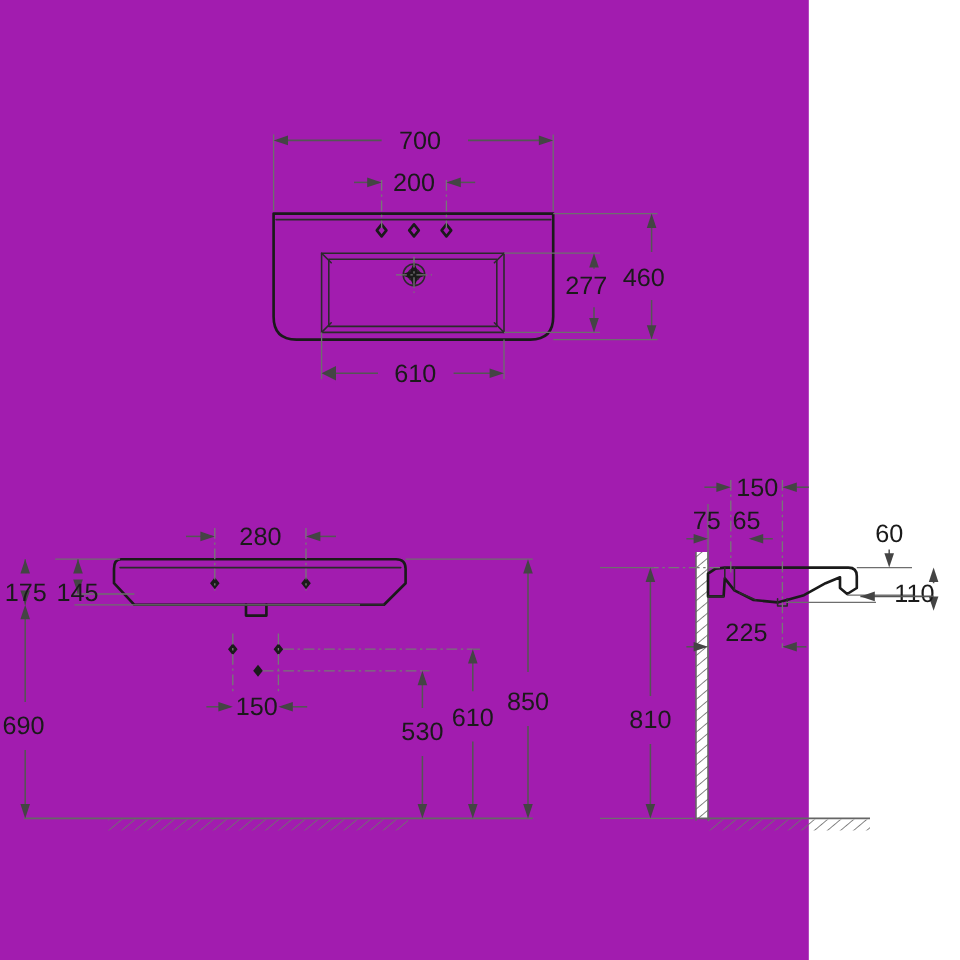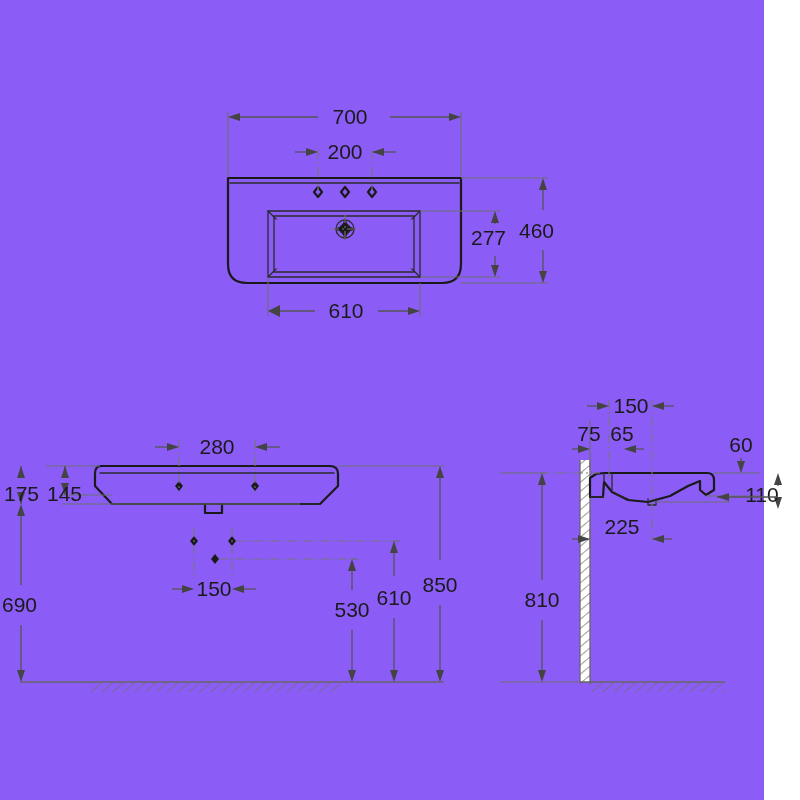--- a/index.html
+++ b/index.html
@@ -8,23 +8,23 @@
     background: #ffffff;
   }
   body {
     width: 800px;
     height: 800px;
     font-family: "Liberation Sans", sans-serif;
     overflow: hidden;
   }
   #drawing-root {
     position: relative;
-    width: 764px;
+    width: 674px;
     height: 800px;
-    background: #8b5cf6;
+    background: #a21caf;
     text-decoration: underline;
   }
   svg.tech-drawing {
     display: block;
     width: 800px;
     height: 800px;
   }
   .obj      { fill: none; stroke: #1a1a1a; stroke-width: 2.2; stroke-linejoin: round; stroke-linecap: round; }
   .obj-thin { fill: none; stroke: #2a2a2a; stroke-width: 1.3; stroke-linejoin: round; stroke-linecap: round; }
   .ext      { fill: none; stroke: #6e6e6e; stroke-width: 1.1; }

